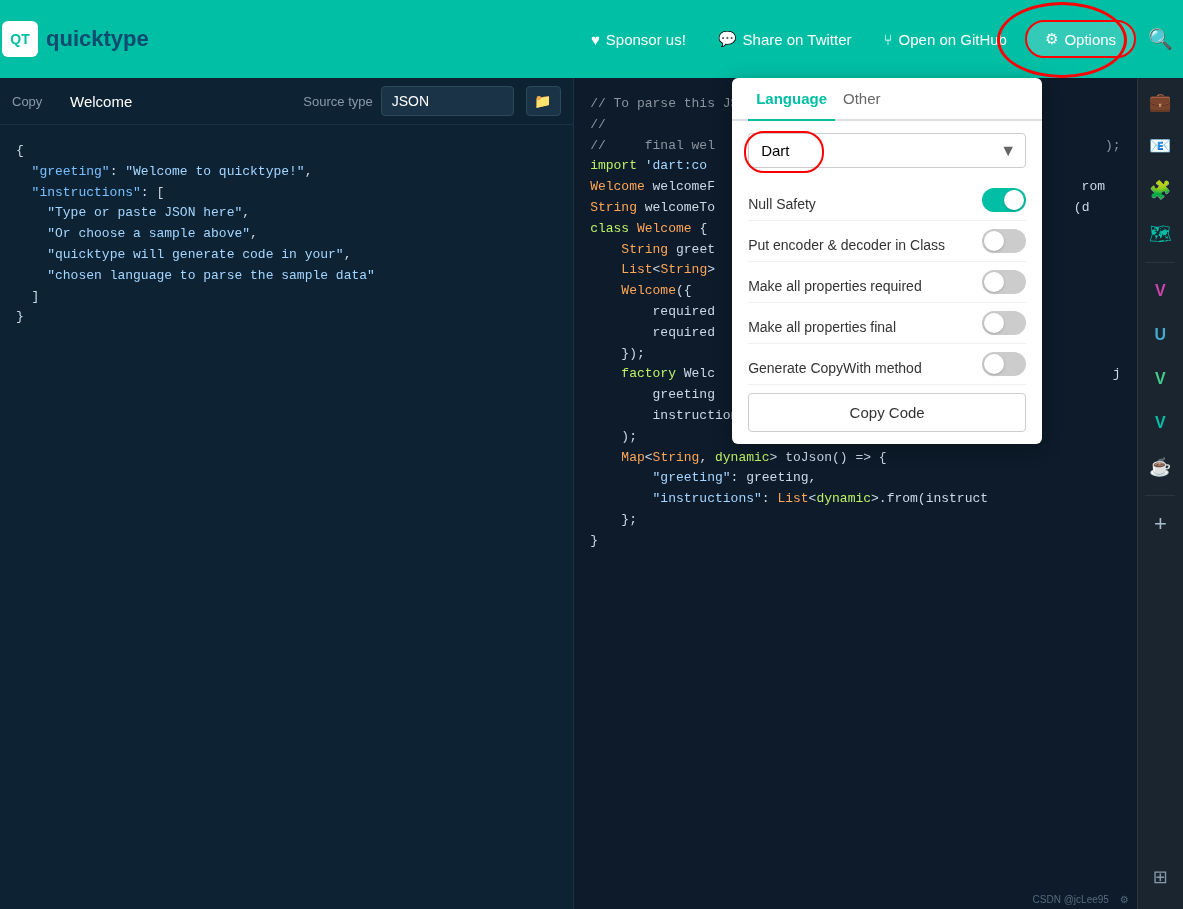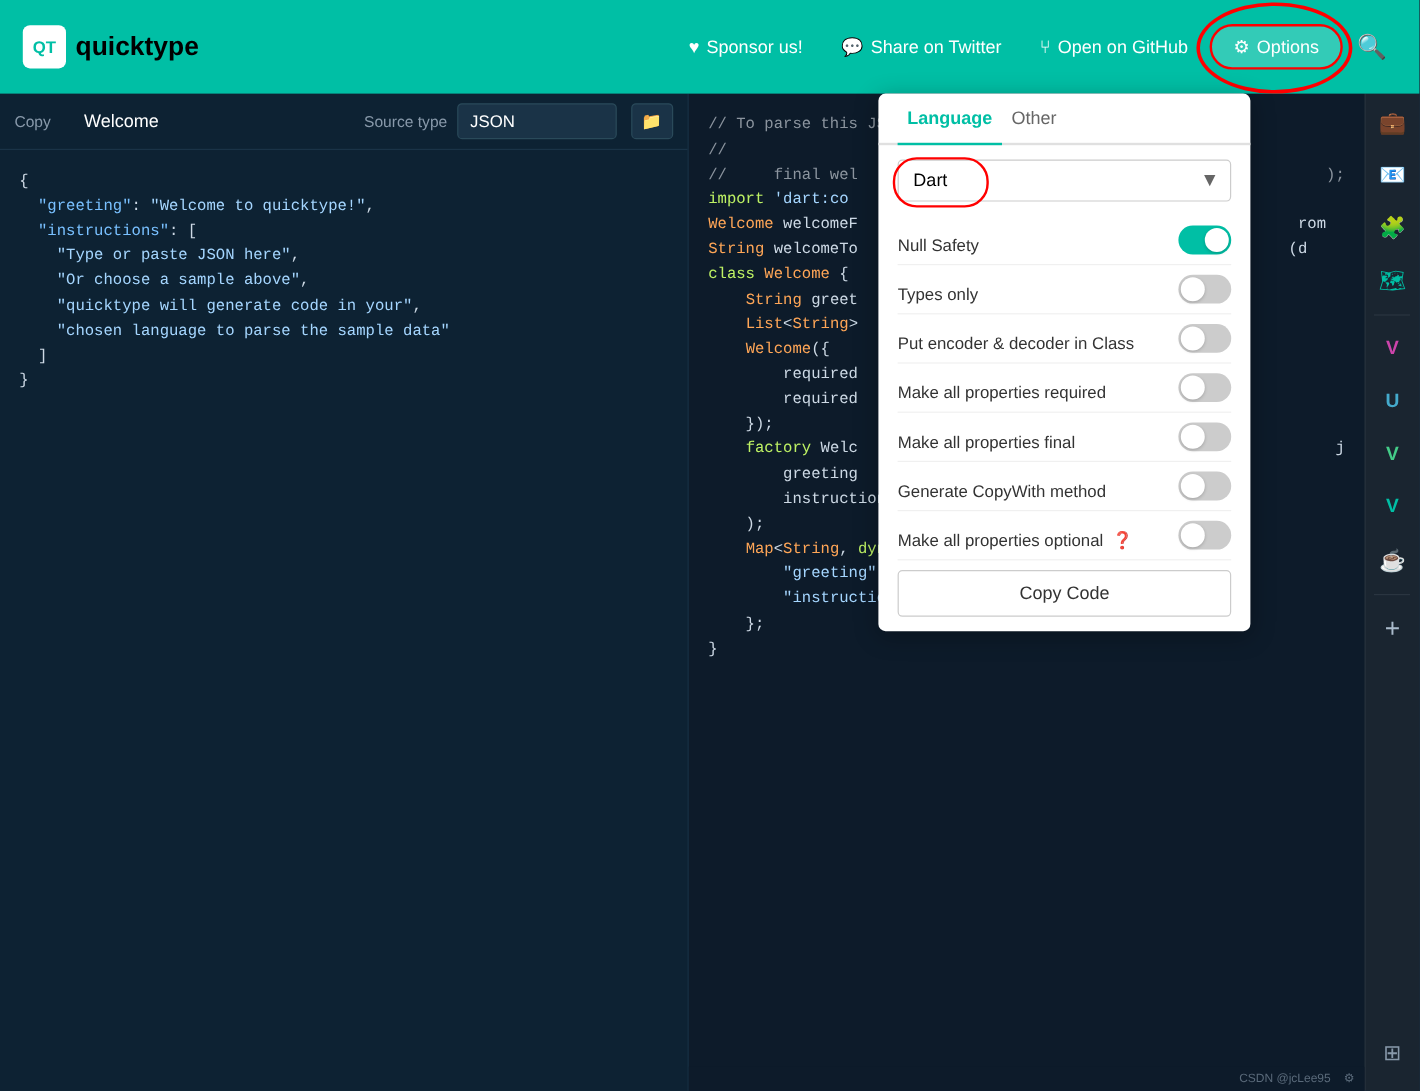--- a/index.html
+++ b/index.html
@@ -4,21 +4,21 @@
   <style>
     * { box-sizing: border-box; margin: 0; padding: 0; }
     body { font-family: 'Segoe UI', Arial, sans-serif; background: #1a2b3c; width: 1183px; height: 909px; overflow: hidden; }
 
     
     .header {
       background: #00bfa5;
       height: 78px;
       display: flex;
       align-items: center;
-      padding: 0 19px;
+      padding: 0 2px;
       gap: 0;
       position: relative;
       z-index: 10;
     }
     .logo-area {
       display: flex;
       align-items: center;
       gap: 8px;
       margin-right: auto;
     }
@@ -28,21 +28,21 @@
       background: white;
       border-radius: 6px;
       display: flex;
       align-items: center;
       justify-content: center;
       font-weight: bold;
       color: #00bfa5;
       font-size: 14px;
     }
     .logo-text {
-      color: #000000;
+      color: #0c4a6e;
       font-size: 22px;
       font-weight: 600;
     }
     .header-nav {
       display: flex;
       align-items: center;
       gap: 4px;
     }
     .header-btn {
       color: white;
@@ -466,26 +466,20 @@
         </div>
 
         
         <div class="option-row">
           <span class="option-label">Null Safety</span>
           <div class="toggle on">
             <div class="toggle-knob"></div>
           </div>
         </div>
         <div class="option-row">
-          <span class="option-label">Types only</span>
-          <div class="toggle off">
-            <div class="toggle-knob"></div>
-          </div>
-        </div>
-        <div class="option-row">
           <span class="option-label">Put encoder &amp; decoder in Class</span>
           <div class="toggle off">
             <div class="toggle-knob"></div>
           </div>
         </div>
         <div class="option-row">
           <span class="option-label">Make all properties required</span>
           <div class="toggle off">
             <div class="toggle-knob"></div>
           </div>
@@ -495,26 +489,20 @@
           <div class="toggle off">
             <div class="toggle-knob"></div>
           </div>
         </div>
         <div class="option-row">
           <span class="option-label">Generate CopyWith method</span>
           <div class="toggle off">
             <div class="toggle-knob"></div>
           </div>
         </div>
-        <div class="option-row">
-          <span class="option-label">Make all properties optional <span class="help-icon">❓</span></span>
-          <div class="toggle off">
-            <div class="toggle-knob"></div>
-          </div>
-        </div>
 
         <button class="copy-code-btn">Copy Code</button>
       </div>
     </div>
 
     <div class="bottom-bar">
       <span>CSDN @jcLee95</span>
       <span style="margin-left:8px;">⚙</span>
     </div>
   </div>

